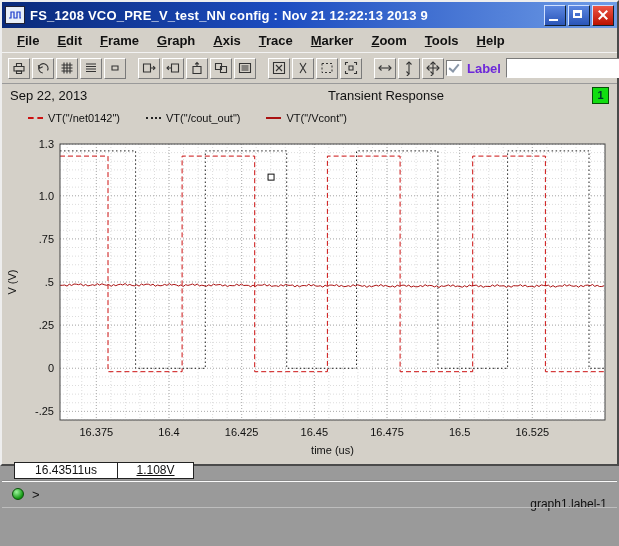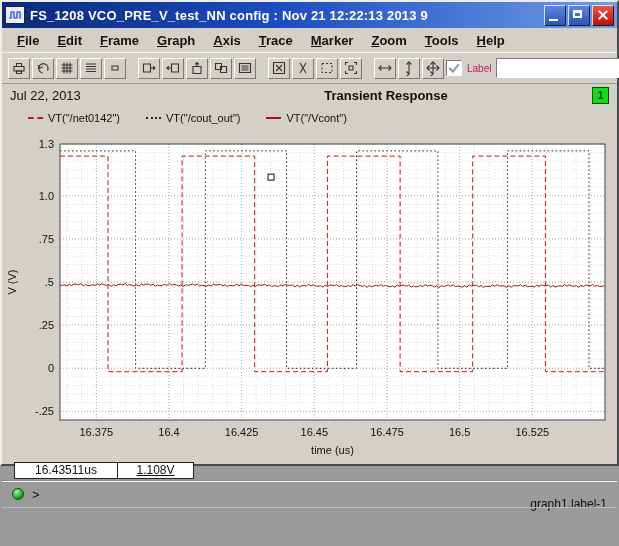--- a/index.html
+++ b/index.html
@@ -25,27 +25,27 @@
   .menu-item u{text-decoration-thickness:1px;}
   
   .toolbar{height:30px;flex:0 0 30px;display:flex;align-items:center;padding:0 6px;gap:2px;
     border-top:1px solid #f2f2f2;border-bottom:1px solid #9a9a9a;}
   .tool-btn{width:22px;height:21px;box-sizing:border-box;border:1px solid;border-color:#fff #7a7a7a #7a7a7a #fff;
     background:#d4d0c8;display:flex;align-items:center;justify-content:center;}
   .tool-spacer{width:8px;}
   .label-group{margin-left:auto;display:flex;align-items:center;gap:5px;}
   .checkbox{width:14px;height:14px;background:#fff;border:1px solid;border-color:#7a7a7a #fff #fff #7a7a7a;position:relative;}
   .checkbox .mark{position:absolute;left:4px;top:1px;width:4px;height:8px;border:solid #8a97a8;border-width:0 2px 2px 0;transform:rotate(40deg);}
-  .label-text{color:#be185d;font-weight:normal;font-size:10px;}
+  .label-text{color:#6d28d9;font-weight:bold;font-size:13px;}
   .label-input{width:150px;height:18px;background:#fff;border:1px solid;border-color:#7a7a7a #fff #fff #7a7a7a;
     font-family:"Liberation Sans",sans-serif;font-size:12px;padding:0 3px;outline:none;}
   
   .infobar{height:22px;flex:0 0 22px;display:flex;align-items:center;padding:0 8px;font-size:13px;}
   .info-date{width:170px;}
-  .info-title{flex:1;text-align:center;font-size:13px;font-weight:bold;}
+  .info-title{flex:1;text-align:center;font-size:13px;}
   .page-badge{width:15px;height:15px;background:#11dd11;border:1px solid #064e06;color:#033;font-size:11px;font-weight:bold;
     display:flex;align-items:center;justify-content:center;}
   
   .legendbar{height:24px;flex:0 0 24px;display:flex;align-items:center;gap:26px;padding:0 0 0 26px;}
   .legend-item{display:flex;align-items:center;gap:5px;font-size:11px;}
   .swatch{width:15px;height:0;border-top:2px dashed #cc1111;}
   
   .chartwrap{height:330px;flex:0 0 330px;position:relative;}
   svg text{font-family:"Liberation Sans",sans-serif;font-size:11px;fill:#111;}
   
@@ -207,21 +207,21 @@
     <span class="label-group">
       <span class="checkbox">
           <span class="mark"></span>
         </span>
       <span class="label-text">Label</span>
       <input class="label-input" value="" style="">
     </span>
   </div>
 
   <div class="infobar">
-    <span class="info-date">Jul 22, 2013</span>
+    <span class="info-date">Sep 22, 2013</span>
     <span class="info-title">Transient Response</span>
     <span class="page-badge">1</span>
   </div>
 
   <div class="legendbar">
     <span class="legend-item">
       <span class="swatch" style="border-top-color: rgb(204, 17, 17); border-top-style: dashed;"></span>
       <span>VT("/net0142")</span>
     </span>
     <span class="legend-item">

